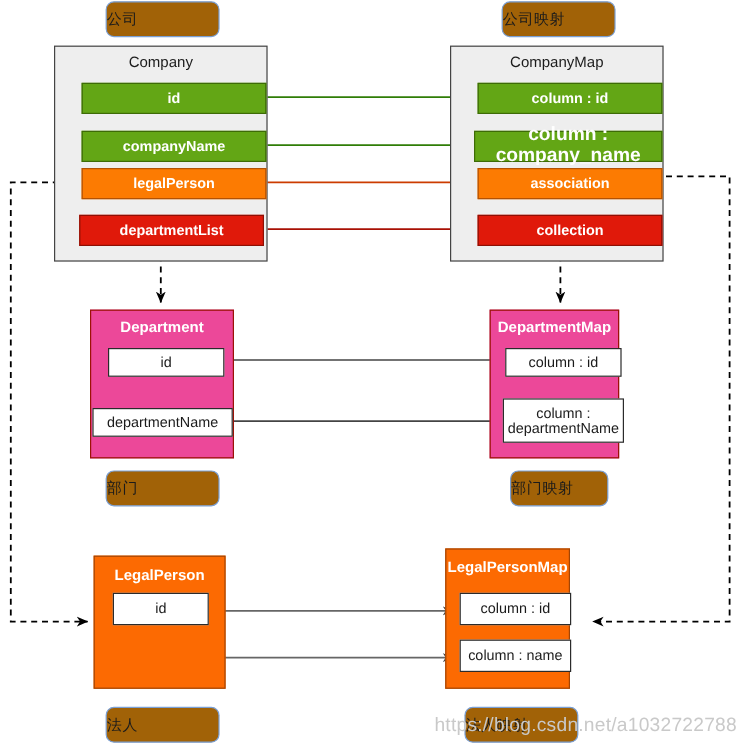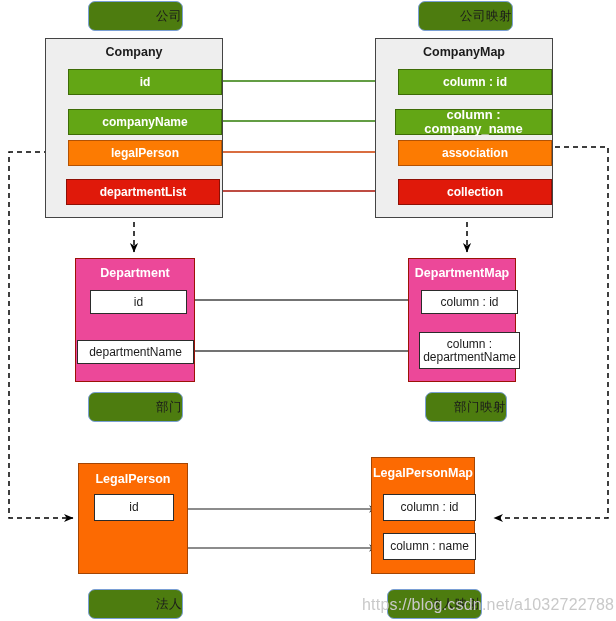--- a/index.html
+++ b/index.html
@@ -22,27 +22,27 @@
     position: absolute;
     left: 0; top: 0;
     width: 616px;
     height: 621px;
     pointer-events: none;
   }
 
   
   .pill {
     position: absolute;
-    background: #4d7c0f;
+    background: #a16207;
     border: 1px solid #7a9fd4;
     border-radius: 7px;
     box-sizing: border-box;
     display: flex;
     align-items: center;
-    justify-content: flex-end;
+    justify-content: flex-start;
     font-size: 12.5px;
     color: #1b1b1b;
     letter-spacing: 0.5px;
   }
 
   
   .entity {
     position: absolute;
     box-sizing: border-box;
   }
@@ -60,21 +60,21 @@
   }
   .entity-title {
     position: absolute;
     left: 0;
     width: 100%;
     text-align: center;
     font-size: 12.5px;
   }
   .entity.grey .entity-title {
     color: #1b1b1b;
-    font-weight: bold;
+    font-weight: normal;
   }
   .entity.red .entity-title,
   .entity.orange .entity-title {
     color: #ffffff;
     font-weight: bold;
   }
 
   
   .field {
     position: absolute;
@@ -180,21 +180,21 @@
     <div class="entity-title" style="top:6px;">Company</div>
     <div class="field green" style="left:22px; top:30px; width:154px; height:26px;">id</div>
     <div class="field green" style="left:22px; top:70px; width:154px; height:26px;">companyName</div>
     <div class="field orange" style="left:22px; top:101px; width:154px; height:26px;">legalPerson</div>
     <div class="field red" style="left:20px; top:140px; width:154px; height:26px;">departmentList</div>
   </div>
 
   <div class="entity grey" style="left:375px; top:38px; width:178px; height:180px;">
     <div class="entity-title" style="top:6px;">CompanyMap</div>
     <div class="field green" style="left:22px; top:30px; width:154px; height:26px;">column : id</div>
-    <div class="field green" style="left:19px; top:70px; width:157px; height:26px; font-size:13px;">column : company_name</div>
+    <div class="field green" style="left:19px; top:70px; width:157px; height:26px; font-size:16px;">column : company_name</div>
     <div class="field red" style="left:22px; top:140px; width:154px; height:26px;">collection</div>
     <div class="field orange" style="left:22px; top:101px; width:154px; height:26px;">association</div>
   </div>
 
   <div class="entity red" style="left:75px; top:258px; width:120px; height:124px;">
     <div class="entity-title" style="top:7px;">Department</div>
     <div class="field white" style="left:14px; top:31px; width:97px; height:24px;">id</div>
     <div class="field white" style="left:1px; top:81px; width:117px; height:24px;">departmentName</div>
   </div>
 

